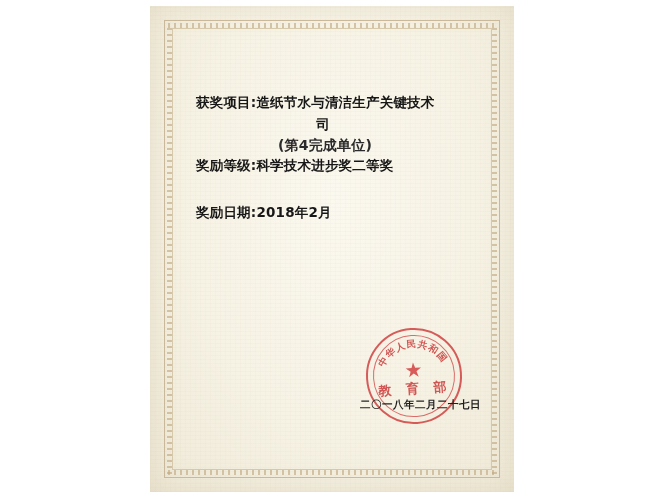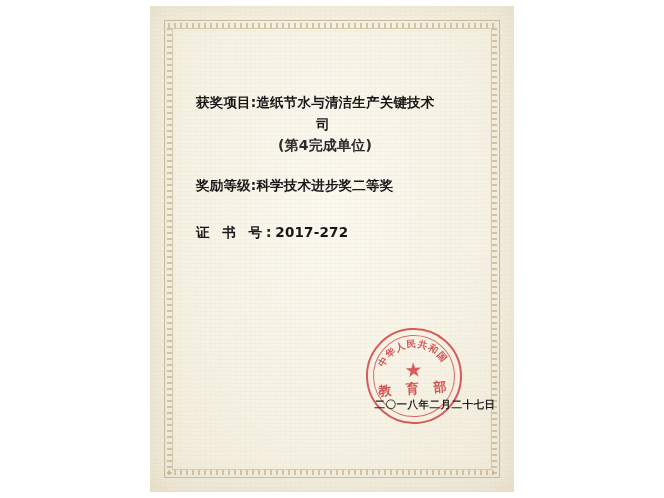--- a/index.html
+++ b/index.html
@@ -145,21 +145,21 @@
     display: block;
     text-align: center;
     font-size: 14px;
     font-weight: 700;
     margin-top: 1px;
     padding-right: 26px;
     color: #2a2a2a;
   }
 
   #row-level {
-    margin-top: 20px;
+    margin-top: 0;
   }
   #row-date {
     margin-top: 27px;
   }
   #row-certno {
     margin-top: 27px;
   }
   #certno-label {
     letter-spacing: 4px;
   }
@@ -219,21 +219,21 @@
     font-weight: 700;
     letter-spacing: 1px;
   }
 
   
   #issue-date {
     position: absolute;
     left: 210px;
     top: 392px;
     width: 150px;
-    text-align: center;
+    text-align: left;
     font-size: 10.5px;
     font-weight: 700;
     color: #1d1d1d;
     letter-spacing: 0.5px;
   }
 </style>
 </head>
 <body>
 
 <div id="certificate-page">
@@ -255,24 +255,24 @@
       <div class="field-row" id="row-unit">
         <span class="field-label">获奖项目:</span><span class="field-value">造纸节水与清洁生产关键技术</span>
         <span id="unit-line2">司</span>
         <span id="unit-note">(第4完成单位)</span>
       </div>
 
       <div class="field-row" id="row-level">
         <span class="field-label">奖励等级:</span><span class="field-value">科学技术进步奖二等奖</span>
       </div>
 
-
-      <div class="field-row" id="row-certno">
-        <span class="field-label" id="certno-label">证 书 号:</span><span class="field-value">2017-272</span>
+      <div class="field-row" id="row-date">
+        <span class="field-label">奖励日期:</span><span class="field-value">2018年2月</span>
       </div>
+
 
     </div>
 
     <div id="seal">
       <div id="seal-inner-ring"></div>
       <svg id="seal-arc-text" viewBox="0 0 92 92">
         <defs>
           <path id="sealArc" d="M 13,50 A 33,33 0 0 1 79,50" fill="none"></path>
         </defs>
         <text>

